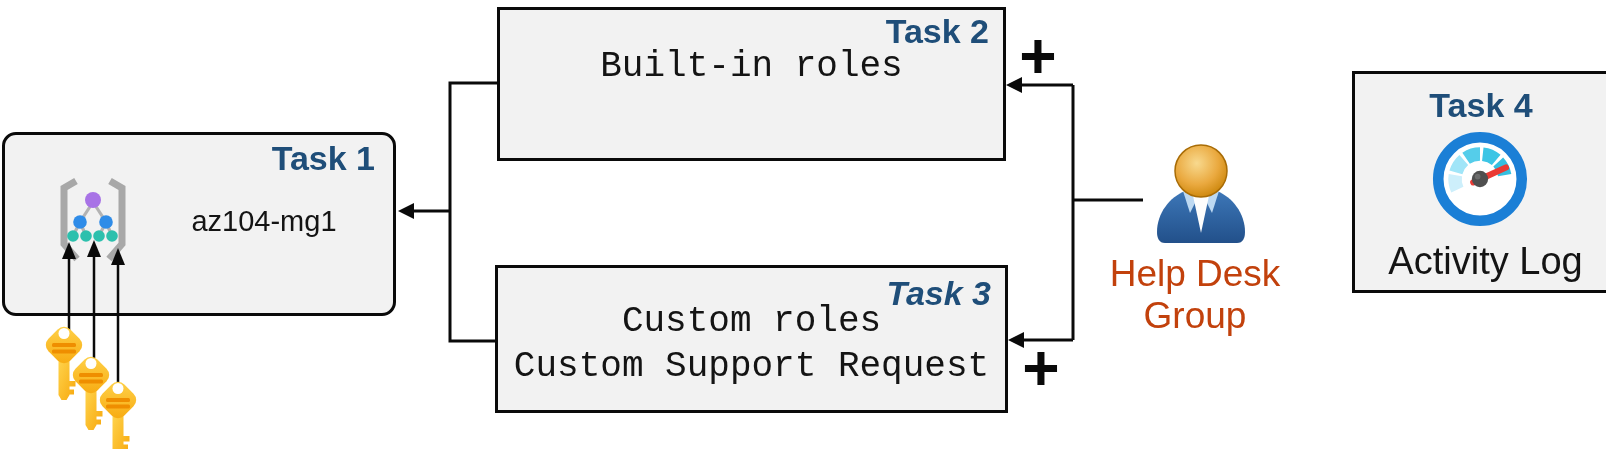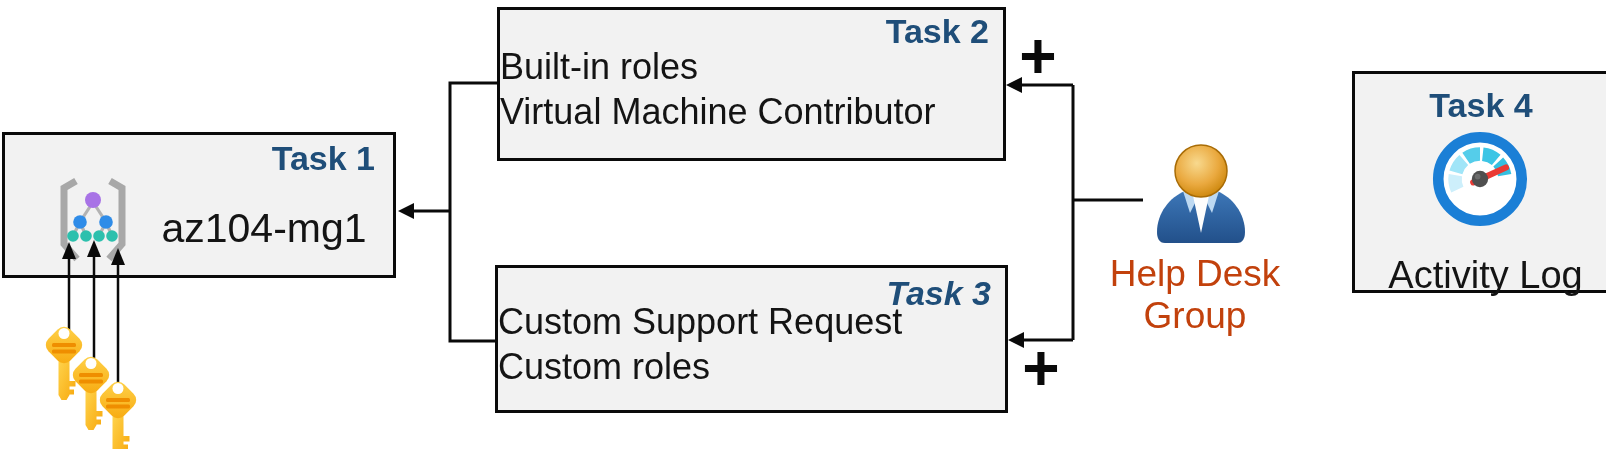--- a/index.html
+++ b/index.html
@@ -7,46 +7,46 @@
     position:relative; width:1606px; height:449px; background:#ffffff;
     font-family:"Liberation Sans", sans-serif; overflow:hidden; color:#141414;
   }
   .box {
     position:absolute; background:#f2f2f2; border:3px solid #0a0a0a; box-sizing:border-box;
   }
   .task-label {
     position:absolute; font-size:34px; font-weight:bold; color:#1F4E79; white-space:nowrap;
   }
   .box-lines {
-    position:absolute; left:0; right:0; 
-    font-size:36px; line-height:45px; color:#141414;
+    position:absolute; left:0; right:0; text-align:center;
+    font-size:36px; line-height:45px; color:#141414;font-family:Liberation Mono, monospace;
   }
   .mg-title {
     position:absolute; left:138px; right:8px; top:70px; text-align:center;
-    font-size:41px; color:#141414; white-space:nowrap;
+    font-size:29px; color:#141414; white-space:nowrap;
   }
   .caption {
     position:absolute; left:0; right:0; text-align:center; font-size:38px; color:#141414;
   }
   .actor-label {
     position:absolute; left:1093px; top:253px; width:204px; text-align:center;
     font-size:37px; line-height:42px; color:#c2410c;
   }
   .plus {
     position:absolute; width:56px; height:68px; display:flex; align-items:center; justify-content:center;
     font-size:64px; font-weight:700; color:#0a0a0a;
   }
   .overlay { position:absolute; left:0; top:0; pointer-events:none; }
 </style>
 </head>
 <body>
 
 <div class="stage">
 
-  <div class="box" style="left:2px; top:132px; width:394px; height:146px;">
+  <div class="box" style="left:2px; top:132px; width:394px; height:184px;border-radius:14px;">
     <span class="task-label" style="top:4px; right:18px;">Task 1</span>
     <svg class="mg-icon" style="position:absolute; left:46px; top:40px;" width="84" height="90" viewBox="0 0 84 90">
       <path d="M25,6 L13,13 L13,69 L26,84" fill="none" stroke="#a8a8a8" stroke-width="7"></path>
       <path d="M59,6 L71,13 L71,69 L58,84" fill="none" stroke="#a8a8a8" stroke-width="7"></path>
       <g stroke="#b3b3b3" stroke-width="3.2">
         <line x1="42" y1="27" x2="29" y2="47"></line>
         <line x1="42" y1="27" x2="55" y2="47"></line>
         <line x1="29" y1="47" x2="22" y2="61"></line>
         <line x1="29" y1="47" x2="35" y2="61"></line>
         <line x1="55" y1="47" x2="48" y2="61"></line>
@@ -60,48 +60,47 @@
       <circle cx="48" cy="61" r="5.8" fill="#2cc0ad"></circle>
       <circle cx="61" cy="61" r="5.8" fill="#2cc0ad"></circle>
     </svg>
     <span class="mg-title">az104-mg1</span>
   </div>
 
   <div class="box" style="left:497px; top:7px; width:509px; height:154px;">
     <span class="task-label" style="top:2px; right:14px;">Task 2</span>
     <div class="box-lines" style="top:34px;">
       <div>Built-in roles</div>
-      <div>Virtual Machine Contributor</div>
     </div>
   </div>
 
   <div class="box" style="left:495px; top:265px; width:513px; height:148px;">
     <span class="task-label" style="top:6px; right:14px;font-style:italic;">Task 3</span>
     <div class="box-lines" style="top:31px;">
+      <div>Custom roles</div>
       <div>Custom Support Request</div>
-      <div>Custom roles</div>
     </div>
   </div>
 
   <div class="box" style="left:1352px; top:71px; width:258px; height:222px;">
     <div class="task-label" style="top:12px; left:0; right:0; text-align:center; position:absolute;">Task 4</div>
     <svg style="position:absolute; left:77px; top:57px;" width="96" height="96" viewBox="0 0 100 100">
       <circle cx="50" cy="50" r="43.5" fill="#ffffff" stroke="#1b7fd6" stroke-width="11"></circle>
       <g fill="none" stroke-width="14">
         <path d="M26.4,61.0 A26,26 0 0 1 24.3,45.9" stroke="#cdeffb"></path>
         <path d="M24.9,43.1 A26,26 0 0 1 33.1,30.2" stroke="#a0e5f8"></path>
         <path d="M35.5,28.4 A26,26 0 0 1 50,24" stroke="#55cdea"></path>
         <path d="M52.9,24.2 A26,26 0 0 1 66.9,30.2" stroke="#3cc5e5"></path>
         <path d="M69.0,32.3 A26,26 0 0 1 75.7,45.9" stroke="#35bfe0"></path>
       </g>
       <line x1="43" y1="53.5" x2="77" y2="38" stroke="#ea3a34" stroke-width="6.5" stroke-linecap="round"></line>
       <circle cx="50" cy="50" r="8.5" fill="#4f4f4f"></circle>
       <circle cx="47.5" cy="47.5" r="3" fill="#737373" opacity="0.8"></circle>
     </svg>
-    <div class="caption" style="top:180px;margin-left:9px;">Activity Log</div>
+    <div class="caption" style="top:166px;margin-left:9px;">Activity Log</div>
   </div>
 
   <svg class="overlay" width="1606" height="449" viewBox="0 0 1606 449">
     <g stroke="#0a0a0a" stroke-width="3" fill="none">
       <path d="M499,83 L450,83 L450,341 L497,341"></path>
       <line x1="450" y1="211" x2="412" y2="211"></line>
     </g>
     <polygon points="398,211 414,203 414,219" fill="#0a0a0a"></polygon>
     <g stroke="#0a0a0a" stroke-width="3" fill="none">
       <line x1="1073" y1="85" x2="1073" y2="340"></line>

